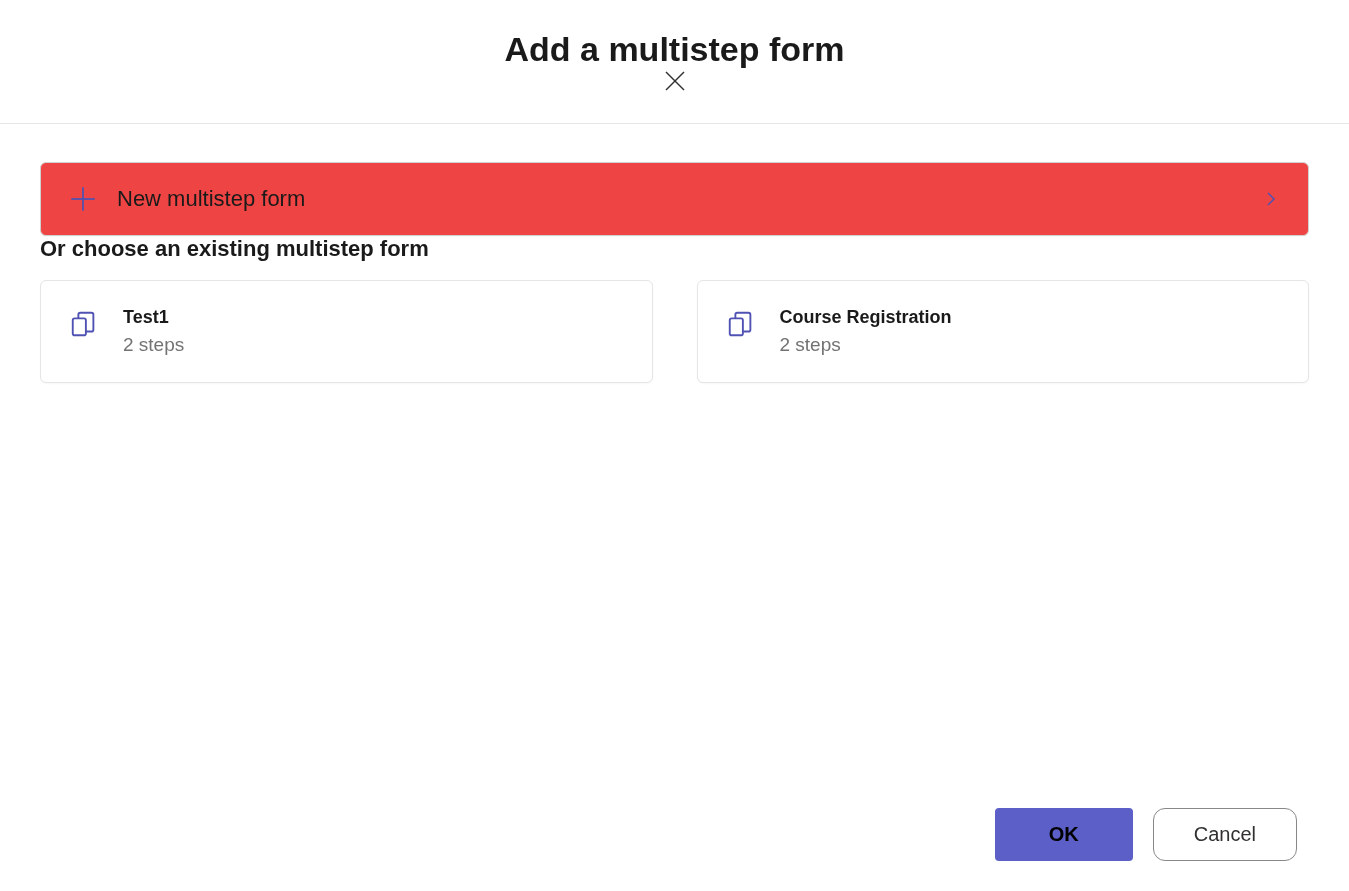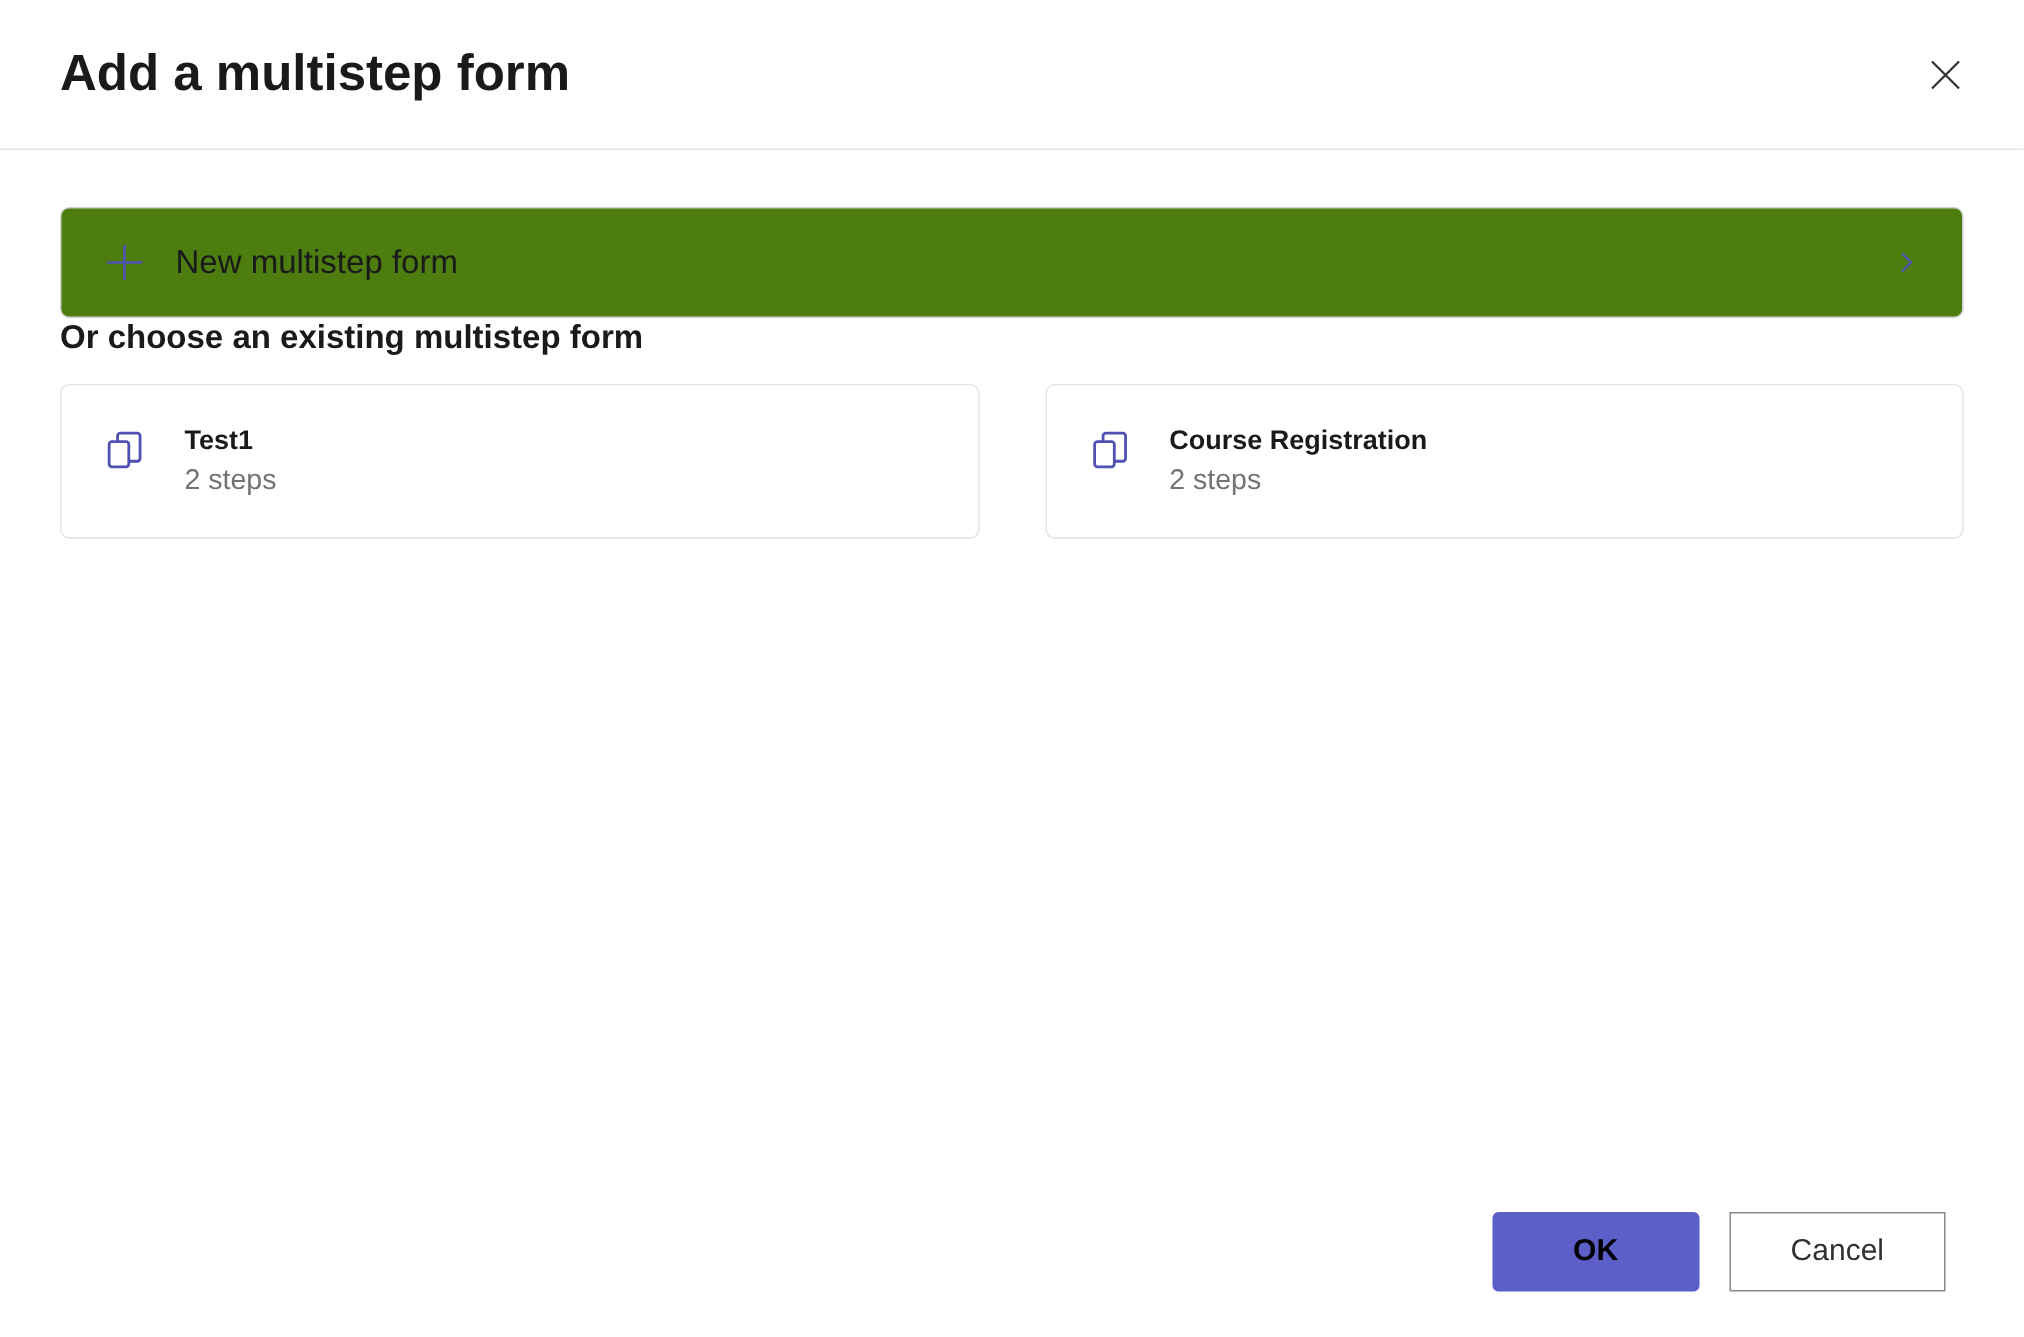--- a/index.html
+++ b/index.html
@@ -14,20 +14,21 @@
       height: 891px;
       overflow: hidden;
       position: relative;
     }
     .modal-header {
       display: flex;
       justify-content: space-between;
       align-items: center;
       padding: 30px 40px 30px 40px;
       border-bottom: 1px solid #e5e5e5;
+      flex-direction: column;
     }
     .modal-title {
       font-size: 34px;
       font-weight: 600;
       color: #1a1a1a;
     }
     .close-icon {
       width: 24px;
       height: 24px;
       cursor: pointer;
@@ -40,21 +41,21 @@
       padding: 38px 40px;
     }
     .new-form-button {
       display: flex;
       align-items: center;
       justify-content: space-between;
       width: 100%;
       border: 1px solid #d1d1d1;
       border-radius: 6px;
       padding: 22px 28px;
-      background: #4d7c0f;
+      background: #ef4444;
       cursor: pointer;
       box-shadow: 0 1px 2px rgba(0,0,0,0.03);
     }
     .new-form-left {
       display: flex;
       align-items: center;
       gap: 20px;
     }
     .plus-icon {
       width: 28px;
@@ -135,21 +136,21 @@
       font-size: 20px;
       font-weight: 600;
       cursor: pointer;
       font-family: inherit;
     }
     .cancel-button {
       padding: 14px 40px;
       background: #ffffff;
       color: #323130;
       border: 1px solid #8a8886;
-      border-radius: 0;
+      border-radius: 12px;
       font-size: 20px;
       cursor: pointer;
       font-family: inherit;
     }
   </style>
 </head>
 <body>
 
 <div class="modal-header">
   <h1 class="modal-title">Add a multistep form</h1>

